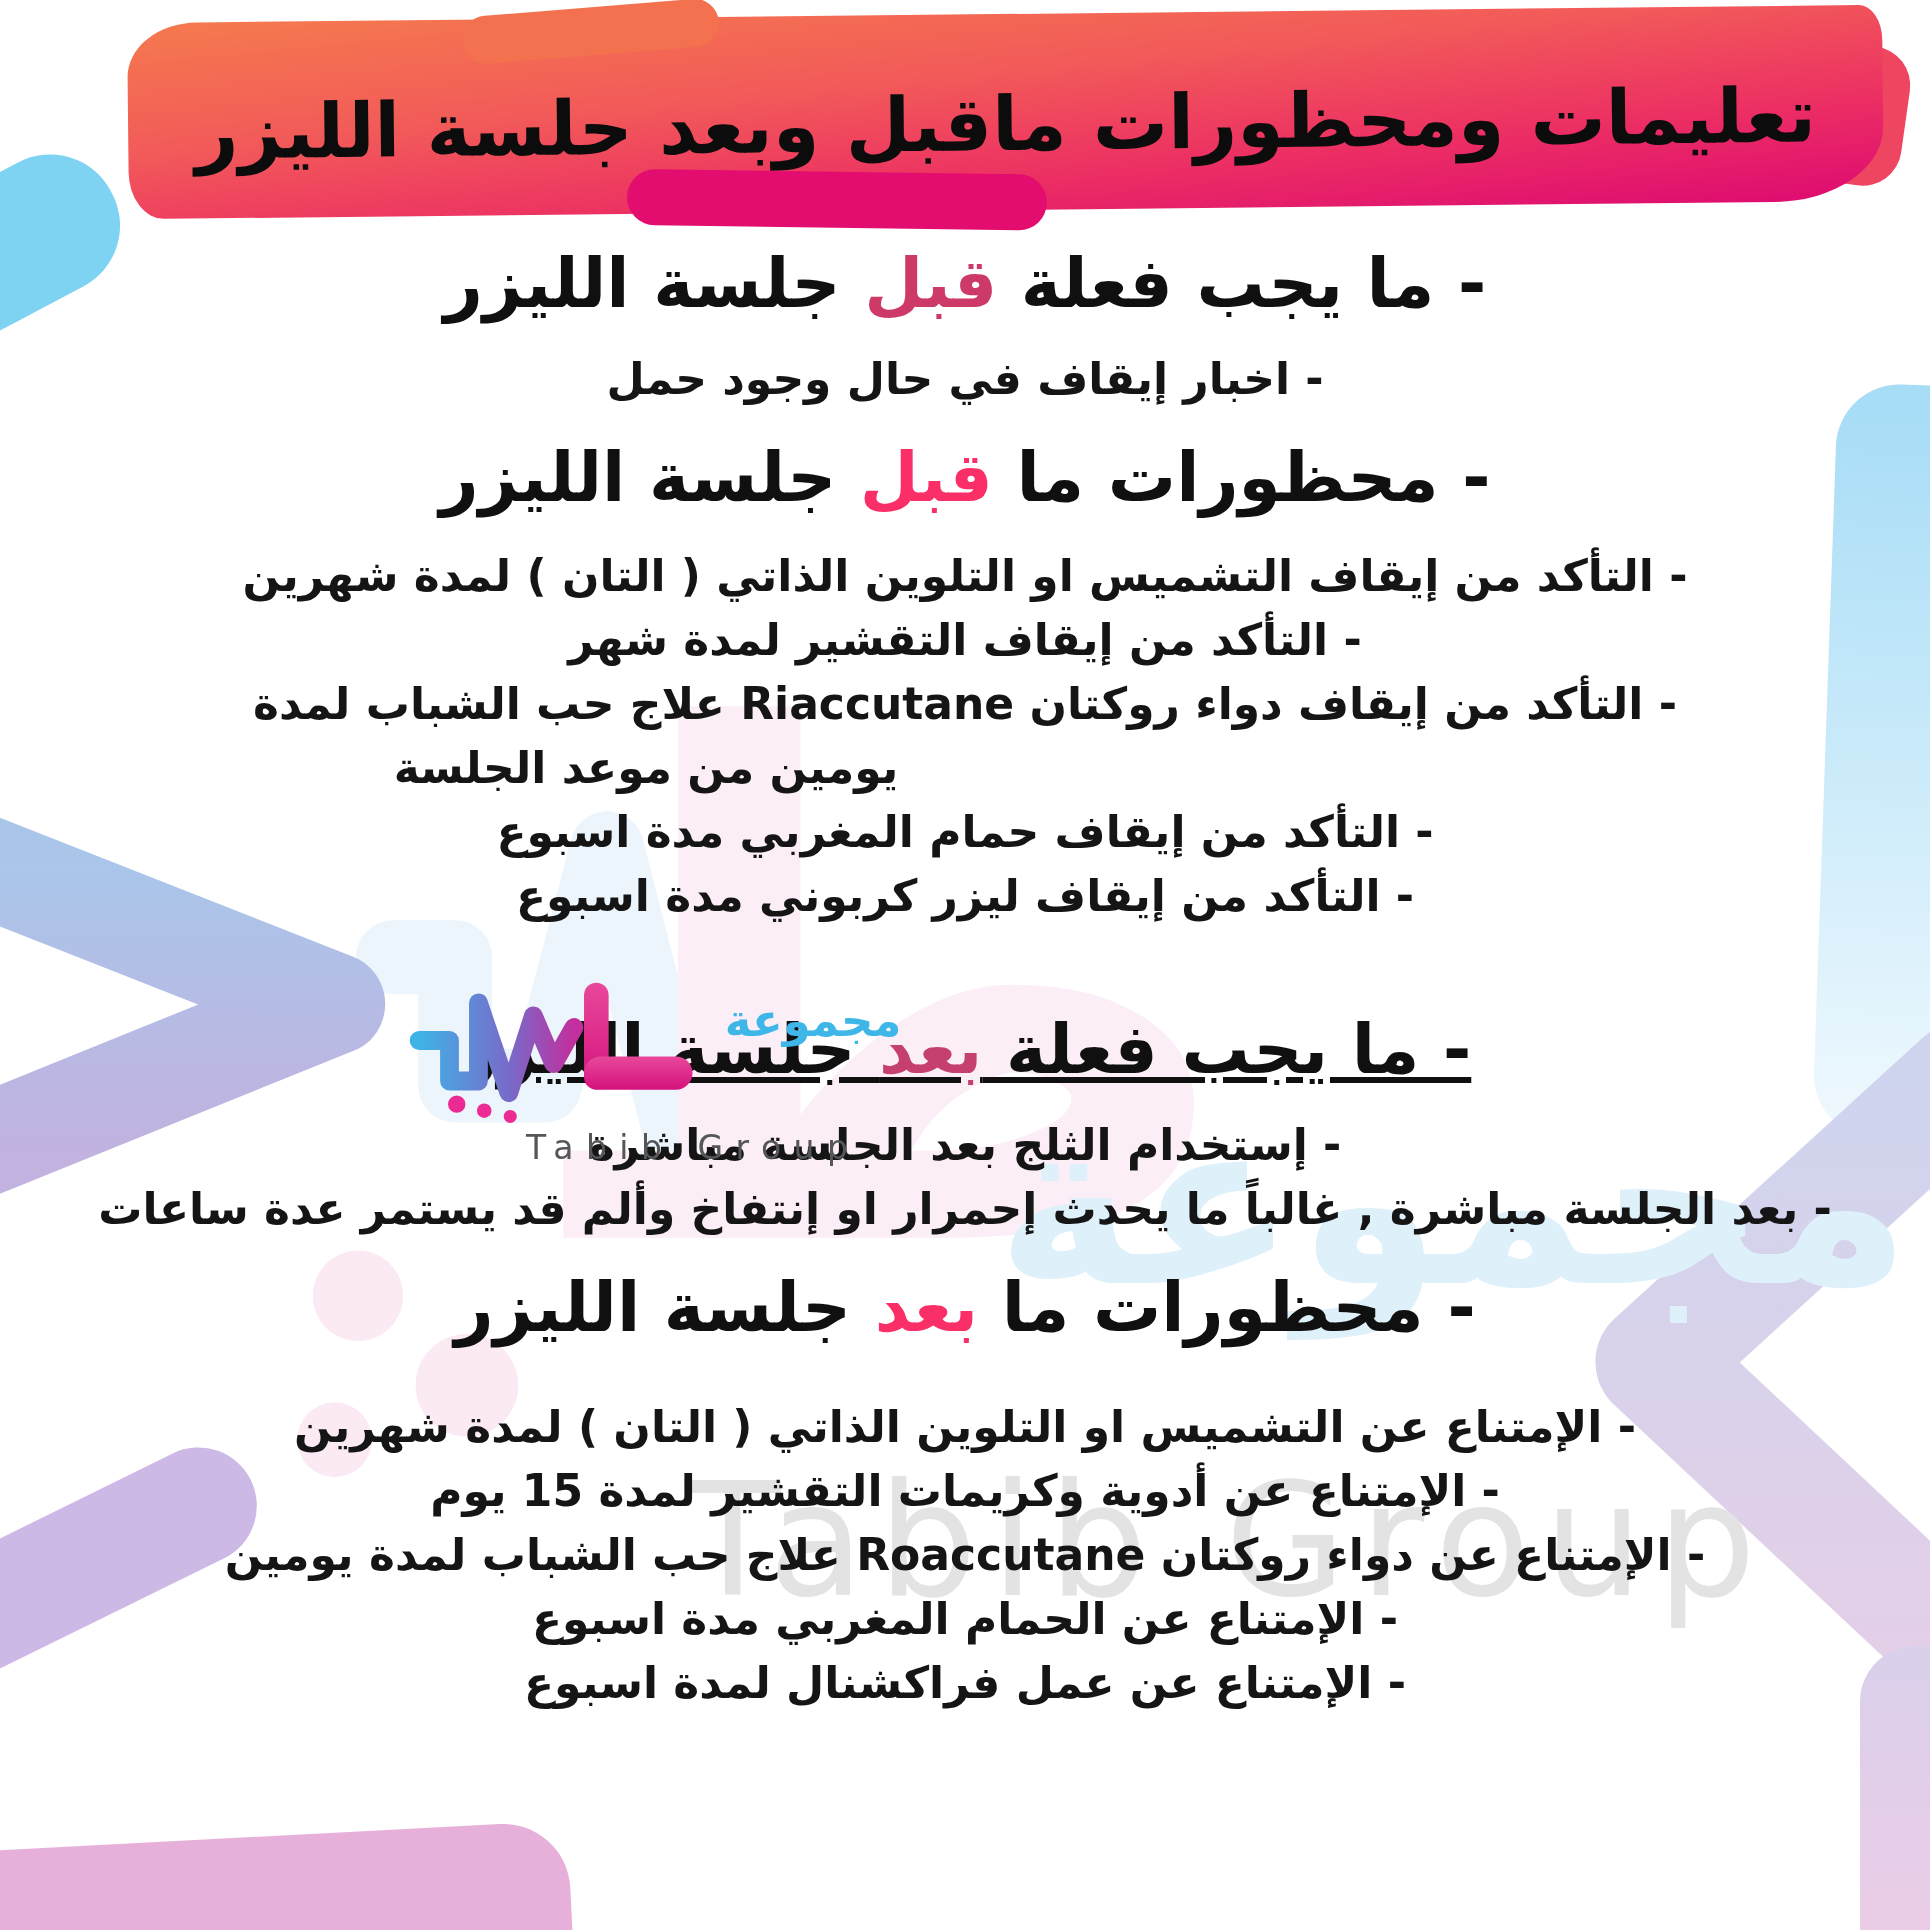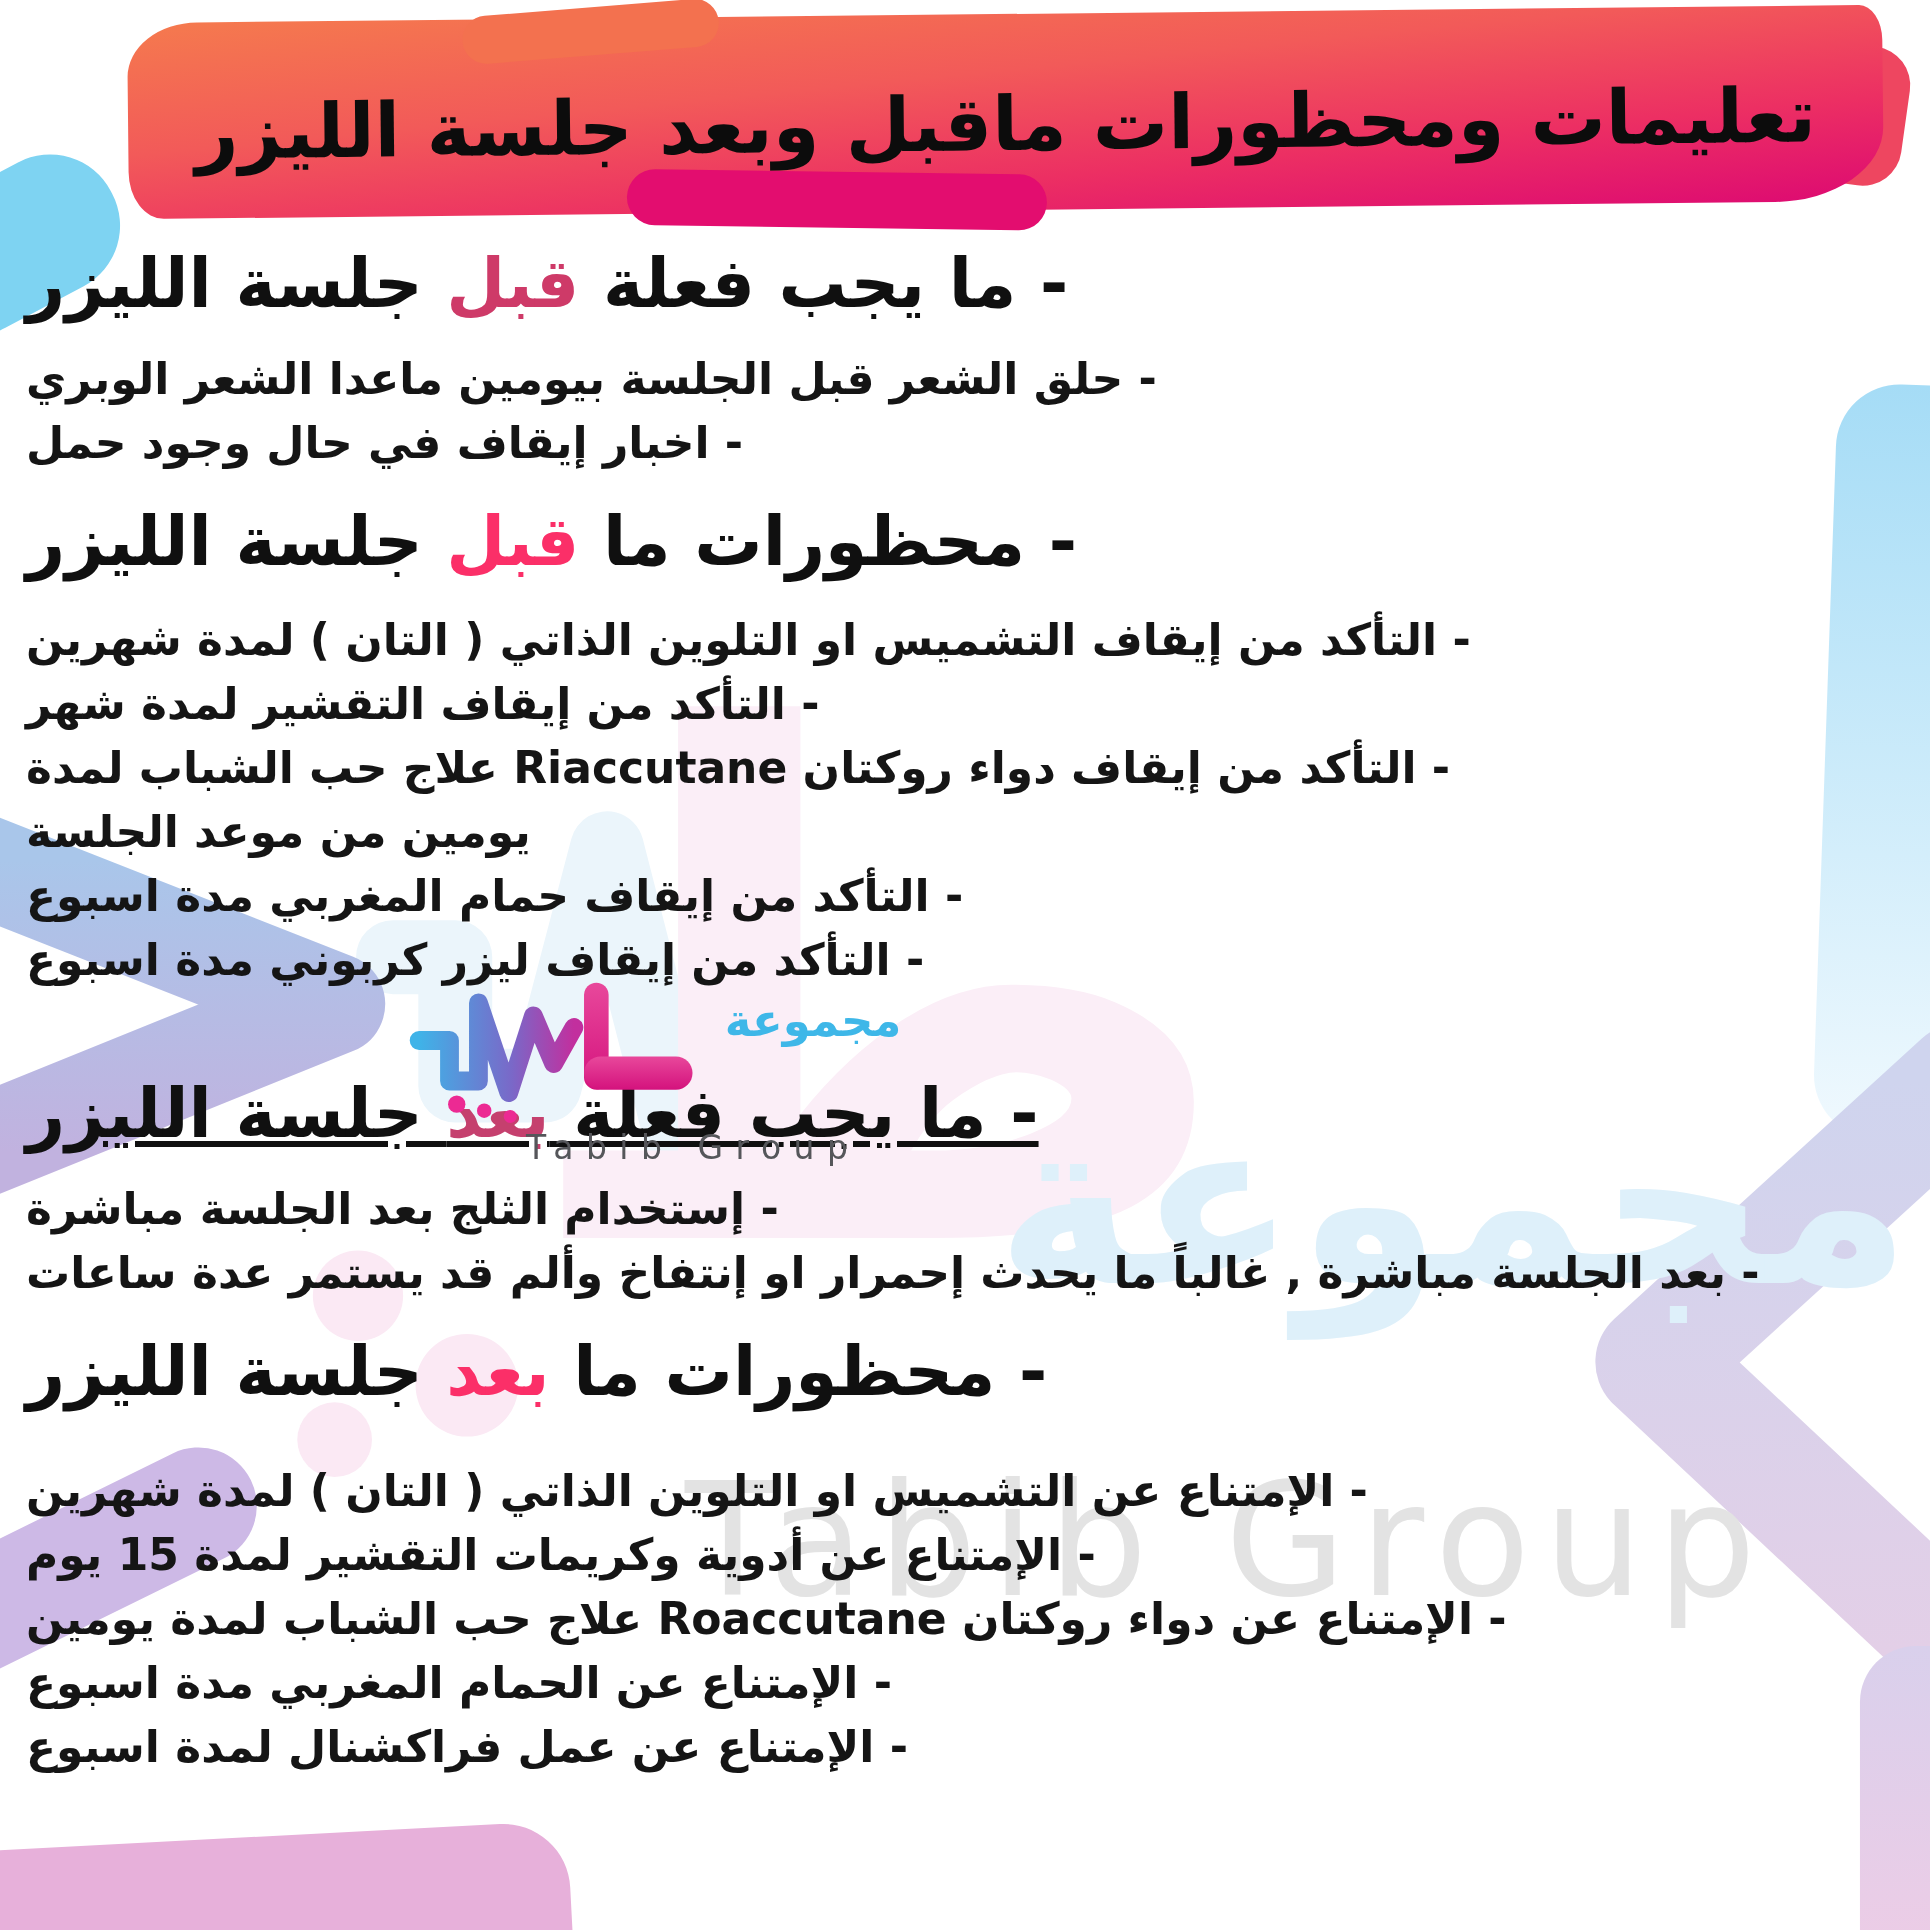--- a/index.html
+++ b/index.html
@@ -25,21 +25,21 @@
   .banner::after{content:"";position:absolute;left:498px;bottom:-15.6px;width:420px;height:56px;
           background:#e30d6f;border-radius:28px;transform:rotate(1.4deg);}
   .spk{position:absolute;z-index:4;border-radius:17px;}
   .spk1{left:160px;top:68px;width:125px;height:31px;background:#f2564f;transform:rotate(-8deg);}
   .spk2{left:249px;top:118px;width:74px;height:25px;background:#ee3f5e;transform:rotate(10deg);}
   .spk3{left:196px;top:162px;width:50px;height:20px;background:#e62a68;}
   .spk4{left:1813px;top:45px;width:93px;height:140px;background:#ee4660;border-radius:39px;transform:rotate(8deg);}
   .banner-title{font-size:75px;font-weight:bold;color:#0c0c0c;padding-top:23px;direction:rtl;}
 
   
-  .content{position:absolute;inset:0;z-index:10;direction:rtl;text-align:left;
+  .content{position:absolute;inset:0;z-index:10;direction:rtl;text-align:center;
            padding:0 26px;color:#151515;font-weight:bold;}
   .h{font-size:68px;line-height:87px;white-space:nowrap;color:#101010;}
   .h1{margin-top:240px;margin-bottom:20px;}
   .h2{margin-top:23px;margin-bottom:23px;}
   .h3{margin-top:78px;margin-bottom:20px;text-decoration:underline;}
   .h4{margin-top:23px;margin-bottom:44px;}
   .item{font-size:44px;line-height:64px;white-space:nowrap;}
   .cont{margin-left:0;margin-right:638px;}
 
   
@@ -102,21 +102,20 @@
   <div class="spk spk3"></div>
   <div class="spk spk4"></div>
 
   <div class="banner">
     <div class="banner-title">تعليمات ومحظورات ماقبل وبعد جلسة الليزر</div>
   </div>
 
   <div class="content">
 
     <div class="h h1"><span>- ما يجب فعلة </span><span style="color:#ce3a68">قبل</span><span> جلسة الليزر</span></div>
-    <div class="item">- حلق الشعر قبل الجلسة بيومين ماعدا الشعر الوبري</div>
     <div class="item">- اخبار إيقاف في حال وجود حمل</div>
 
     <div class="h h2"><span>- محظورات ما </span><span style="color:#fb2f68">قبل</span><span> جلسة الليزر</span></div>
     <div class="item">- التأكد من إيقاف التشميس او التلوين الذاتي ( التان ) لمدة شهرين</div>
     <div class="item">- التأكد من إيقاف التقشير لمدة شهر</div>
     <div class="item">- التأكد من إيقاف دواء روكتان Riaccutane علاج حب الشباب لمدة</div>
     <div class="item cont">يومين من موعد الجلسة</div>
     <div class="item">- التأكد من إيقاف حمام المغربي مدة اسبوع</div>
     <div class="item">- التأكد من إيقاف ليزر كربوني مدة اسبوع</div>
 

